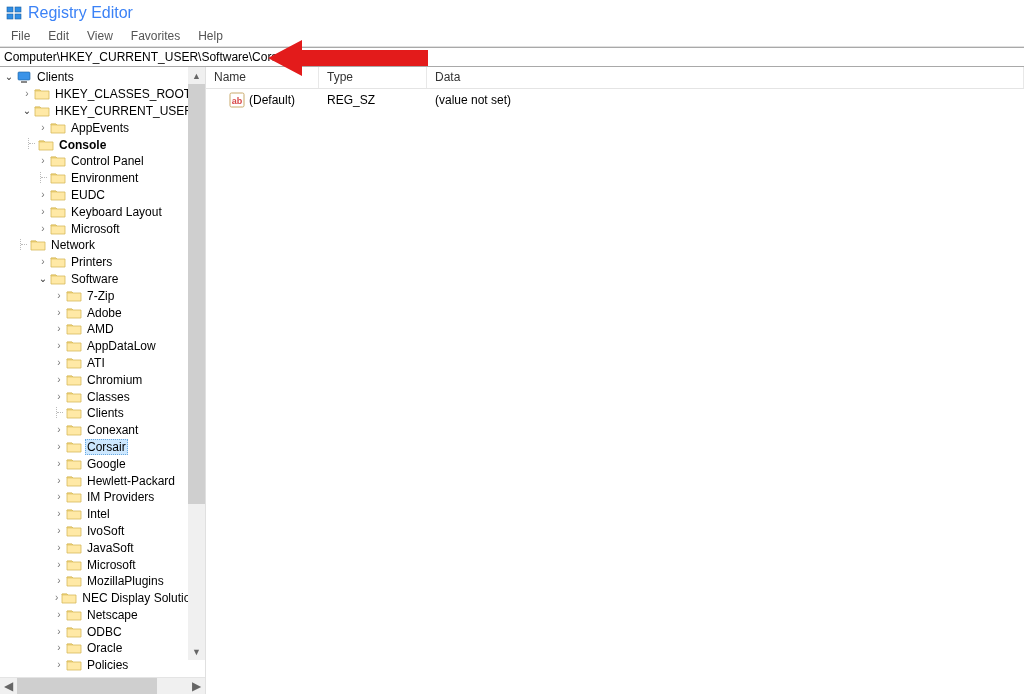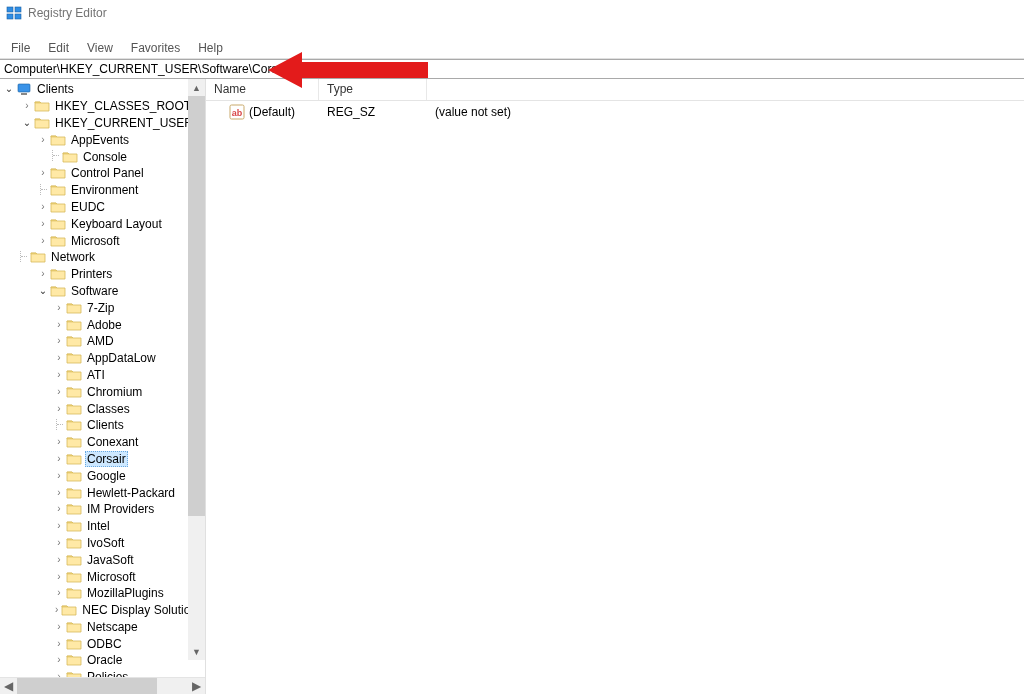--- a/index.html
+++ b/index.html
@@ -1,20 +1,20 @@
 <!DOCTYPE html>
 <html><head>
 <meta charset="utf-8">
 <style>
   * { box-sizing: border-box; margin: 0; padding: 0; }
   body { font-family: "Segoe UI", Tahoma, sans-serif; font-size: 12px; color: #000; background: #fff; width: 1024px; height: 694px; overflow: hidden; display: flex; flex-direction: column; }
   .titlebar { display: flex; align-items: center; height: 26px; padding: 0 6px; background: #fff; position: relative; }
   .titlebar-icon { width: 16px; height: 16px; margin-right: 6px; }
-  .titlebar-text { font-size: 12px; color: #737373; }
-  .menubar { display: flex; align-items: center; height: 20px; padding: 0 2px; background: #fff; color: #555; margin-top: 12px; }
+  .titlebar-text { font-size: 16px; color: #3b82f6; }
+  .menubar { display: flex; align-items: center; height: 20px; padding: 0 2px; background: #fff; color: #555; }
   .menuitem { padding: 2px 9px; cursor: default; }
   .sep { height: 1px; background: #e0e0e0; }
   .addrbar { height: 20px; border-top: 1px solid #a9a9a9; border-bottom: 1px solid #a9a9a9; display: flex; align-items: center; padding: 0 4px; position: relative; }
   .addr-input { flex: 1; border: none; outline: none; font-size: 12px; height: 18px; color: #000; }
   .arrow-anno { position: absolute; left: 268px; top: -10px; pointer-events: none; z-index: 50; }
   .arrow-anno svg { display: block; }
   .main { flex: 1; display: flex; overflow: hidden; }
   .tree-pane { width: 206px; border-right: 1px solid #e0e0e0; display: flex; flex-direction: column; position: relative; overflow: hidden; }
   .tree-scroll { flex: 1; overflow: hidden; position: relative; }
   .tree-content { padding: 2px 0; }
@@ -120,21 +120,21 @@
           <div class="tree-row" style="padding-left: 36px;">
             <span class="chev">›</span>
             <span class="folder">
               <svg viewBox="0 0 16 14" width="16" height="14">
                 <path d="M1 3 L1 12 L15 12 L15 4 L7 4 L6 3 Z" fill="#ffe9a6" stroke="#d7b95b" stroke-width="0.8"></path>
                 <path d="M1 3 L6 3 L7 4 L1 4 Z" fill="#f3d978" stroke="#d7b95b" stroke-width="0.6"></path>
               </svg>
             </span>
             <span class="label">AppEvents</span>
           </div>
-          <div class="tree-row" style="padding-left: 48px;">
+          <div class="tree-row" style="padding-left: 24px; font-weight: bold;">
             <span class="chev"><span class="dotted"></span></span>
             <span class="folder">
               <svg viewBox="0 0 16 14" width="16" height="14">
                 <path d="M1 3 L1 12 L15 12 L15 4 L7 4 L6 3 Z" fill="#ffe9a6" stroke="#d7b95b" stroke-width="0.8"></path>
                 <path d="M1 3 L6 3 L7 4 L1 4 Z" fill="#f3d978" stroke="#d7b95b" stroke-width="0.6"></path>
               </svg>
             </span>
             <span class="label">Console</span>
           </div>
           <div class="tree-row" style="padding-left: 36px;">
@@ -462,20 +462,21 @@
           <div class="h-thumb"></div>
         </div>
       <div class="h-arrow">▶</div>
     </div>
   </div>
 
   <div class="list-pane">
     <div class="list-header">
       <div class="lh-col lh-name">Name</div>
       <div class="lh-col lh-type">Type</div>
+      <div class="lh-col lh-data">Data</div>
     </div>
     <div class="list-body" id="list-body">
         <div class="list-row">
           <div class="cell cell-name">
             <span class="val-icon"><svg viewBox="0 0 16 16" width="16" height="16">
                 <rect x="1" y="1" width="14" height="14" rx="1.5" fill="#fff" stroke="#c9a96a" stroke-width="1"></rect>
                 <text x="8" y="12" font-size="9" font-family="Arial" fill="#d84848" text-anchor="middle" font-weight="bold">ab</text>
               </svg></span>
             <span>(Default)</span>
           </div>

